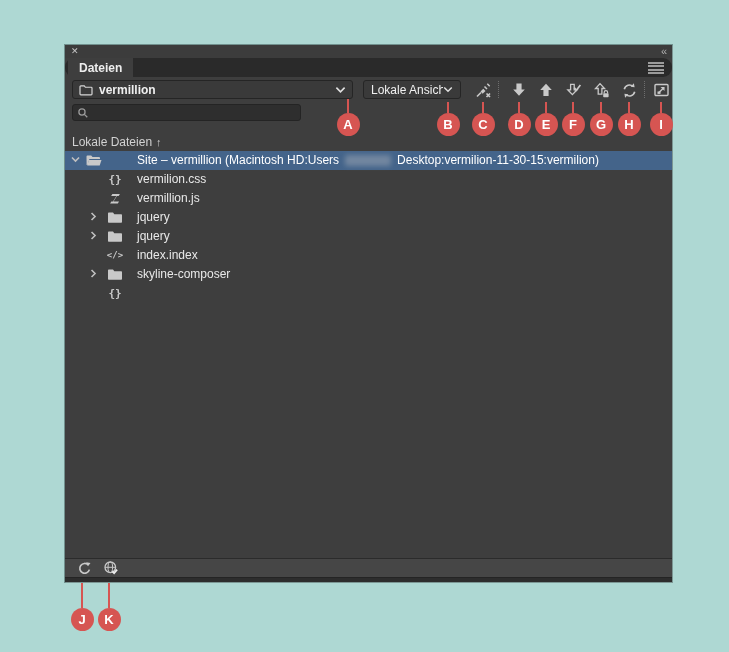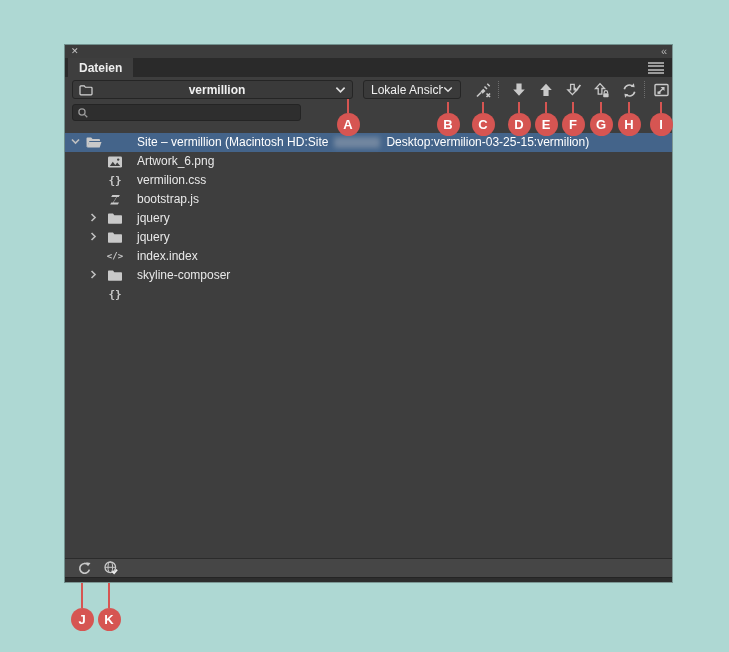--- a/index.html
+++ b/index.html
@@ -7,32 +7,32 @@
   #stage{position:relative;width:729px;height:652px;background:#aed8d3;overflow:hidden;}
 
   
   #panel{position:absolute;left:65px;top:45px;width:607px;height:537px;
          background:#3e3e3e;display:flex;flex-direction:column;
          box-shadow:0 0 0 1px rgba(40,60,58,.45), 1px 1px 0 rgba(255,255,255,.25);}
   .top-strip{height:13px;background:#3c3c3c;display:flex;align-items:center;
              justify-content:space-between;padding:0 6px;flex:none;}
   .close-glyph{color:#c4c4c4;font-size:9px;line-height:9px;cursor:default;}
   .collapse-glyph{color:#b0b0b0;font-size:11px;line-height:9px;letter-spacing:-1px;}
-  .tab-row{height:19px;background:#2a2a2a;display:flex;align-items:stretch;flex:none;position:relative;}
+  .tab-row{height:19px;background:#2a2a2a;display:flex;align-items:stretch;flex:none;position:relative;border-radius:9px;}
   .tab{margin-left:3px;background:#3e3e3e;color:#ededed;font-size:12px;font-weight:bold;
        padding:0 11px;display:flex;align-items:center;}
   .hamburger{position:absolute;right:8px;top:4px;width:16px;height:12px;
              display:flex;flex-direction:column;justify-content:space-between;}
   .hamburger span{display:block;height:2px;background:#9b9b9b;}
 
   
   .toolbar-row{height:26px;position:relative;flex:none;}
   .dropdown{position:absolute;top:3px;height:19px;background:#3a3a3a;border:1px solid #252525;
             border-radius:3px;display:flex;align-items:center;color:#f0f0f0;font-size:12px;
-            box-sizing:border-box;text-align:center;}
+            box-sizing:border-box;}
   #site-dropdown{left:7px;width:281px;padding:0 6px;}
   #view-dropdown{left:298px;width:98px;padding:0 7px;}
   .dropdown .val{flex:1;white-space:nowrap;overflow:hidden;}
   .tb-icon{position:absolute;top:3px;width:20px;height:20px;display:flex;
            align-items:center;justify-content:center;}
   .tb-sep{position:absolute;top:4px;height:17px;width:0;border-left:1px dotted #6e6e6e;}
 
   
   .search-row{height:22px;position:relative;flex:none;}
   .search-box{position:absolute;left:7px;top:1px;width:229px;height:17px;background:#2e2e2e;
@@ -192,59 +192,53 @@
               <circle cx="5.8" cy="5.8" r="3.6" fill="none" stroke="#9a9a9a" stroke-width="1.5"></circle>
               <path d="M8.6 8.6l3.4 3.4" stroke="#9a9a9a" stroke-width="1.5"></path>
             </svg>
         </span>
         <input value="" placeholder="" style="">
       </div>
     </div>
 
     <div class="spacer-row"></div>
 
+    <div class="header-row">
+      <span>Lokale Dateien</span>
+      <span class="sort-arrow">↑</span>
+    </div>
 
     <div id="file-list">
         <div class="file-row selected">
           <span class="tree-chevron" style="left: 5px;">
             <svg width="11" height="11" viewBox="0 0 14 14">
               <path d="M2.5 4.5L7 9l4.5-4.5" fill="none" stroke="#c0c0c0" stroke-width="2"></path>
             </svg>
           </span>
           <span class="file-ico" style="left: 20px;">
             <svg width="18" height="13" viewBox="0 0 18 13">
               <path d="M1.5 2.4c0-.5.4-.9.9-.9h3.8l1.3 1.5h6.6c.5 0 .9.4.9.9v1H4.4L2.6 11h-1z" fill="#c9c9c9"></path>
               <path d="M4 6h12.5l-1.8 5.6H2.2z" fill="#c9c9c9"></path>
             </svg>
           </span>
-          <span class="file-label"><span>Site – vermillion (Macintosh HD:Site</span><span class="redacted"></span><span>Desktop:vermilion-03-25-15:vermilion)</span></span>
-        </div>
-        <div class="file-row">
-          <span class="file-ico" style="left: 41px;">
-            <svg width="16" height="14" viewBox="0 0 16 14">
-              <rect x="1" y="1.4" width="14" height="11.2" rx="1.4" fill="#c9c9c9"></rect>
-              <path d="M2.8 11l3-4.2 2.5 3.1 1.9-2.3 3 3.4z" fill="#3e3e3e" class="ico-cut"></path>
-              <circle cx="11.2" cy="4.6" r="1.2" fill="#3e3e3e" class="ico-cut"></circle>
-            </svg>
-          </span>
-          <span class="file-label">Artwork_6.png</span>
+          <span class="file-label"><span>Site – vermillion (Macintosh HD:Users</span><span class="redacted"></span><span>Desktop:vermilion-11-30-15:vermilion)</span></span>
         </div>
         <div class="file-row">
           <span class="file-ico" style="left: 41px;">
             <span class="glyph-ico">{}</span>
           </span>
           <span class="file-label">vermilion.css</span>
         </div>
         <div class="file-row">
           <span class="file-ico" style="left: 41px;">
             <svg width="14" height="14" viewBox="0 0 16 16">
               <path d="M5 2.2h8.6l-1.4 2.3H9.6l-3.9 6.4h6.9l-1.4 2.3H2.4l1.4-2.3h2.5l3.9-6.4H3.6z" fill="#c9c9c9"></path>
             </svg>
           </span>
-          <span class="file-label">bootstrap.js</span>
+          <span class="file-label">vermillion.js</span>
         </div>
         <div class="file-row">
           <span class="tree-chevron" style="left: 23px;">
             <svg width="11" height="11" viewBox="0 0 14 14">
               <path d="M4.5 2.5L9 7l-4.5 4.5" fill="none" stroke="#c0c0c0" stroke-width="2"></path>
             </svg>
           </span>
           <span class="file-ico" style="left: 41px;">
             <svg width="16" height="13" viewBox="0 0 16 13">
               <path d="M1 2.6c0-.6.4-1 1-1h4l1.3 1.6H14c.6 0 1 .4 1 1v6.6c0 .6-.4 1-1 1H2c-.6 0-1-.4-1-1V2.6z" fill="#c9c9c9"></path>

